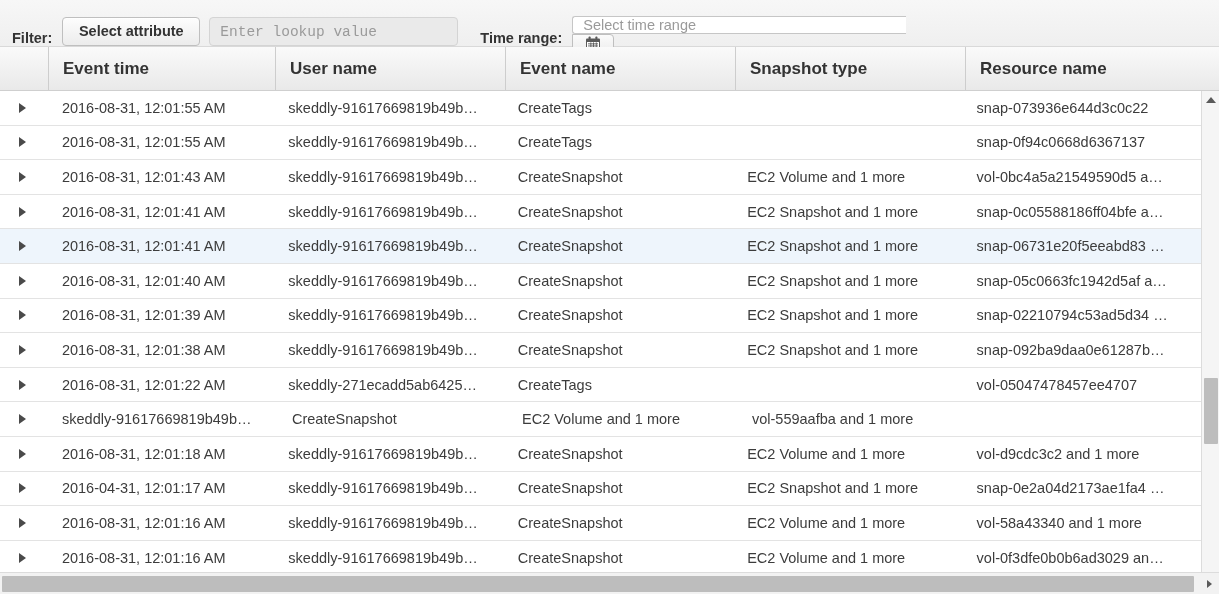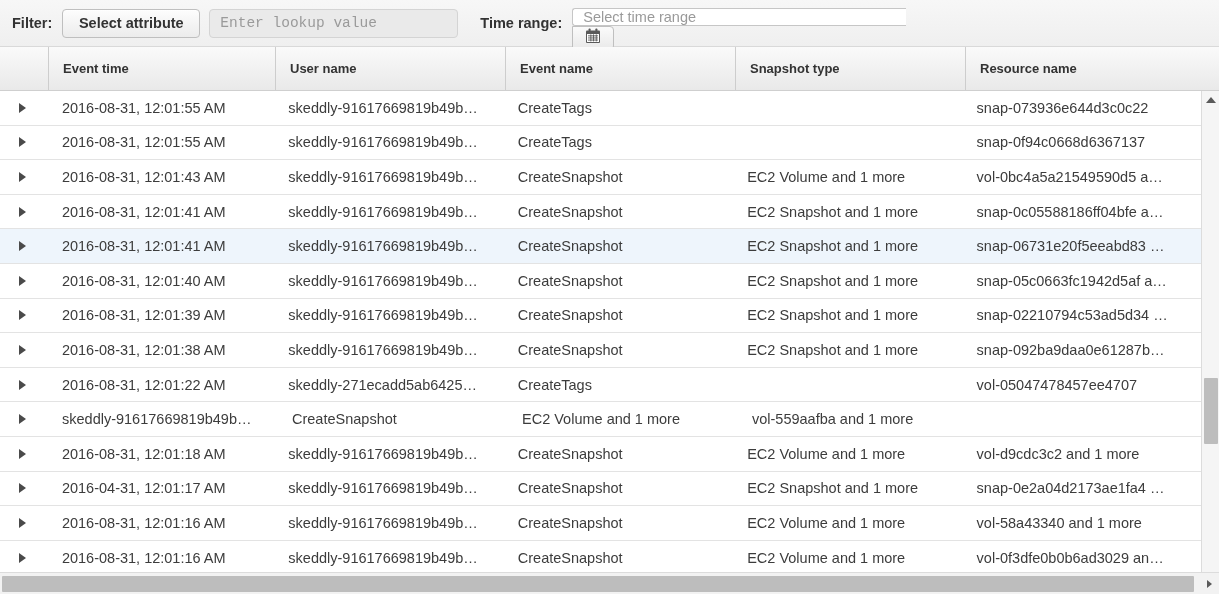--- a/index.html
+++ b/index.html
@@ -24,21 +24,21 @@
 
   
   .toolbar {
     position: absolute;
     left: 0; top: 0;
     width: 1219px;
     height: 47px;
     background: linear-gradient(to bottom, #f7f7f7 0%, #efefef 100%);
     border-bottom: 1px solid #d9d9d9;
     display: flex;
-    align-items: center;
+    align-items: flex-end;
     padding: 0 12px;
   }
 
   .tb-label {
     font-size: 14.5px;
     font-weight: bold;
     color: #333333;
     margin-right: 10px;
     white-space: nowrap;
   }
@@ -118,21 +118,21 @@
     height: 44px;
     background: linear-gradient(to bottom, #fafafa 0%, #e9e9e9 100%);
     border-bottom: 1px solid #cfcfcf;
     display: flex;
   }
 
   .th {
     position: relative;
     display: flex;
     align-items: center;
-    font-size: 13px;
+    font-size: 17px;
     font-weight: bold;
     color: #333333;
     padding-left: 14px;
     border-left: 1px solid #cdcdcd;
     height: 100%;
     overflow: hidden;
     white-space: nowrap;
   }
   .th.first { border-left: none; }
 

